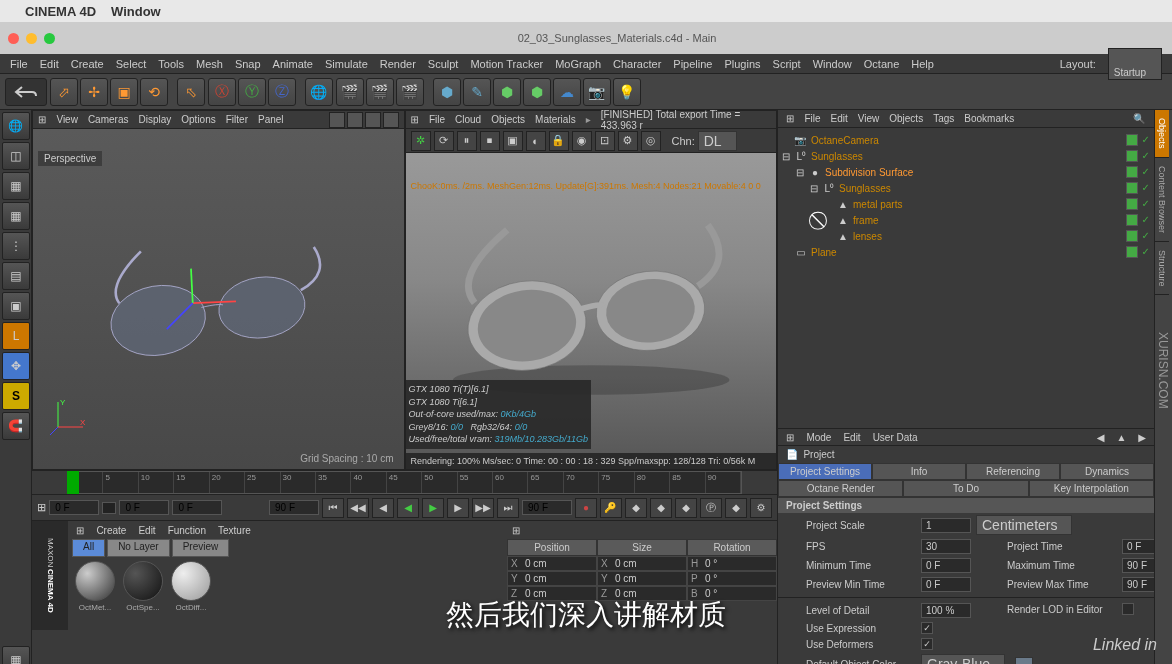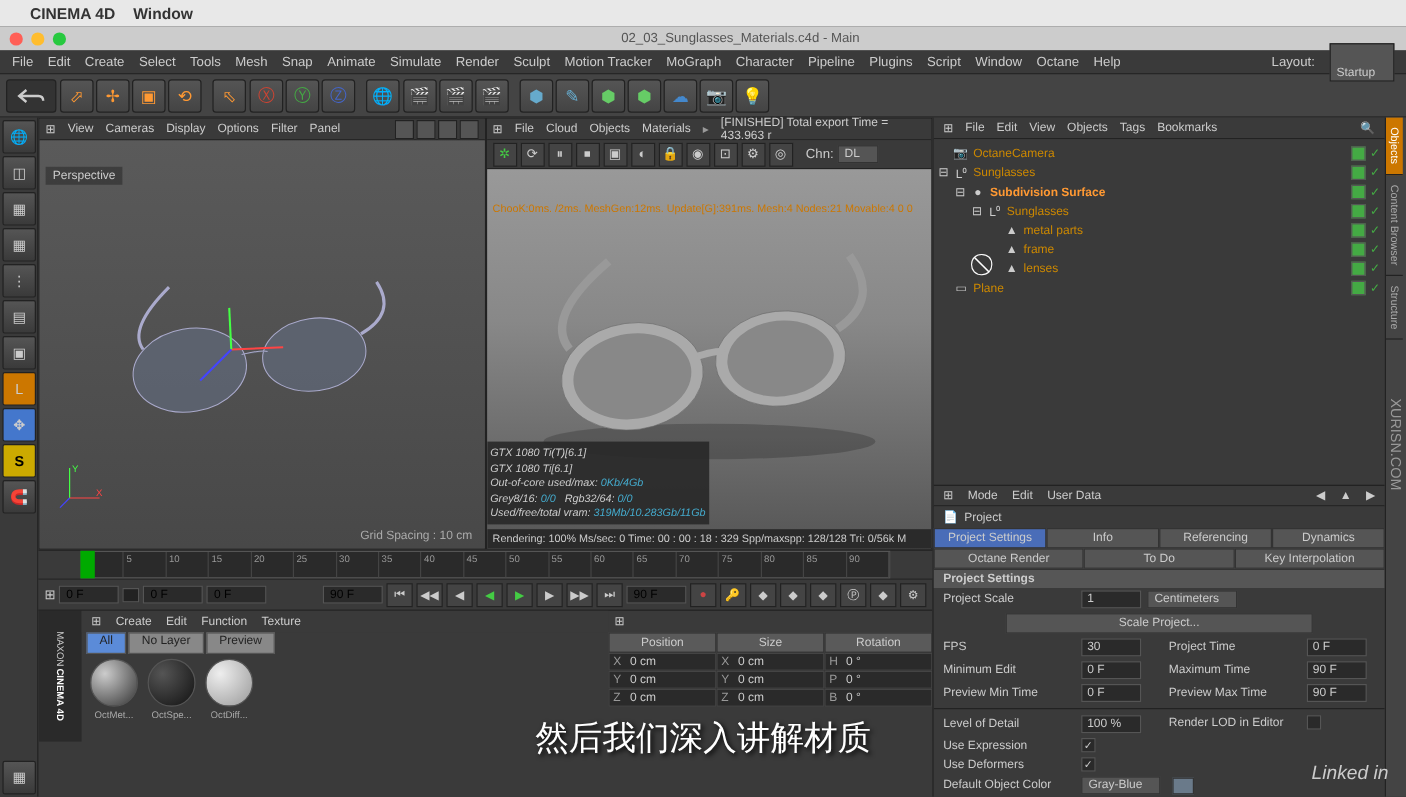--- a/index.html
+++ b/index.html
@@ -1,20 +1,20 @@
 <!DOCTYPE html>
 <html><head>
 <meta charset="utf-8">
 <style>
 * { margin: 0; padding: 0; box-sizing: border-box; font-family: Arial, sans-serif; }
 body { background: #3a3a3a; color: #ccc; font-size: 11px; overflow: hidden; width: 1172px; height: 664px; }
 .mac-titlebar { background: #e8e8e8; height: 22px; display: flex; align-items: center; padding: 0 10px; color: #333; font-size: 13px; font-weight: bold; }
 .mac-titlebar .apple { margin-right: 15px; }
 .mac-titlebar .app { margin-right: 15px; }
-.window-header { background: #ccc; height: 20px; display: flex; align-items: center; padding: 0 8px; color: #333; }
+.window-header { background: #ccc; height: 32px; display: flex; align-items: center; padding: 0 8px; color: #333; }
 .window-dots { display: flex; gap: 7px; margin-right: 15px; }
 .dot { width: 11px; height: 11px; border-radius: 50%; }
 .dot.red { background: #ff5f56; }
 .dot.yellow { background: #ffbd2e; }
 .dot.green { background: #27c93f; }
 .window-title { flex: 1; text-align: center; font-size: 11px; color: #555; }
 .main-menu { background: #3a3a3a; height: 20px; display: flex; align-items: center; padding: 0 10px; gap: 12px; border-bottom: 1px solid #222; }
 .main-menu span { color: #ccc; cursor: pointer; }
 .layout-label { margin-left: auto; }
 .layout-select { background: #555; color: #ccc; padding: 18px 15px 1px 5px; border: 1px solid #222; font-size: 10px; text-align: right; }
@@ -77,42 +77,42 @@
 .right-tabs { width: 18px; background: #444; border-left: 1px solid #222; }
 .vtab { writing-mode: vertical-rl; padding: 8px 2px; font-size: 9px; border-bottom: 1px solid #222; cursor: pointer; color: #aaa; }
 .vtab.active { background: #cc7700; color: #fff; }
 .obj-menu { height: 18px; display: flex; align-items: center; padding: 0 8px; gap: 10px; font-size: 10px; background: #3a3a3a; border-bottom: 1px solid #222; }
 .obj-tree { flex: 1; background: #3a3a3a; padding: 4px; overflow: auto; min-height: 0; }
 .tree-item { display: flex; align-items: center; padding: 1px 0; font-size: 10px; }
 .tree-indent { display: inline-block; }
 .tree-toggle { width: 12px; color: #ccc; cursor: pointer; }
 .tree-icon { width: 14px; height: 14px; margin-right: 3px; display: inline-flex; align-items: center; justify-content: center; font-size: 10px; }
 .tree-label { color: #cc8800; cursor: pointer; }
-.tree-label.sel { color: #ff9933; font-weight: bold; }
+.tree-label.sel { color: #ff9933; }
 .tree-tags { margin-left: auto; display: flex; gap: 2px; }
 .tag-box { width: 12px; height: 12px; border: 1px solid #555; }
 .attr-menu { height: 18px; display: flex; align-items: center; padding: 0 8px; gap: 12px; font-size: 10px; background: #3a3a3a; border-top: 1px solid #222; border-bottom: 1px solid #222; }
 .attr-header { background: #3a3a3a; padding: 3px 8px; display: flex; align-items: center; gap: 5px; font-size: 10px; }
 .attr-tabs { display: flex; flex-wrap: wrap; }
 .attr-tab { background: #555; padding: 2px 8px; font-size: 10px; border: 1px solid #333; cursor: pointer; flex: 1; text-align: center; white-space: nowrap; }
 .attr-tab.active { background: #4a6db8; }
 .attr-section { background: #565656; padding: 2px 8px; font-size: 10px; font-weight: bold; border-top: 1px solid #333; }
-.attr-row { display: flex; align-items: center; padding: 2px 8px; gap: 5px; font-size: 10px; }
+.attr-row { display: flex; align-items: center; padding: 2px 8px; gap: 5px; font-size: 10px; margin-left: 20px; }
 .attr-label { width: 110px; color: #ccc; white-space: nowrap; overflow: hidden; }
 .attr-field { background: #2a2a2a; border: 1px solid #555; padding: 1px 4px; font-size: 10px; width: 50px; color: #ccc; }
 .attr-btn-wide { background: #555; border: 1px solid #333; padding: 2px; text-align: center; font-size: 10px; cursor: pointer; }
 .attr-cols { display: flex; }
 .attr-col { flex: 1; }
 .checkbox { width: 12px; height: 12px; background: #2a2a2a; border: 1px solid #555; display: inline-block; }
 .checkbox.checked::after { content: "✓"; color: #ccc; font-size: 9px; display: block; line-height: 10px; text-align: center; }
 .subtitle { position: absolute; bottom: 30px; left: 50%; transform: translateX(-50%); font-size: 28px; color: #fff; font-weight: normal; text-shadow: 2px 2px 4px #000; z-index: 100; }
 .watermark { position: absolute; bottom: 10px; right: 15px; font-size: 16px; color: #ccc; font-style: italic; z-index: 100; }
 .watermark-side { position: absolute; right: 2px; top: 50%; writing-mode: vertical-rl; font-size: 12px; color: #999; z-index: 100; }
 .cursor-icon { position: absolute; top: 210px; right: 350px; font-size: 18px; color: #fff; z-index: 99; }
-.dropdown { background: #555; border: 1px solid #333; padding: 1px 14px 1px 5px; font-size: 10px; color: #ccc; position: relative; }
+.dropdown { background: #555; border: 1px solid #333; padding: 1px 14px 1px 5px; font-size: 14px; color: #ccc; position: relative; }
 </style>
 </head>
 <body>
 
 <div class="mac-titlebar">
   <span class="apple"></span>
   <span class="app">CINEMA 4D</span>
   <span>Window</span>
 </div>
 
@@ -561,31 +561,28 @@
         <div class="attr-tab">Octane Render</div>
         <div class="attr-tab">To Do</div>
         <div class="attr-tab">Key Interpolation</div>
       </div>
       <div class="attr-section">Project Settings</div>
       <div class="attr-row">
         <span class="attr-label">Project Scale</span>
         <input class="attr-field" value="1" style="">
         <span class="dropdown">Centimeters</span>
       </div>
-      <div style="padding:2px 60px">
-          <div class="attr-btn-wide">Scale Project...</div>
-        </div>
       <div class="attr-cols">
         <div class="attr-col">
           <div class="attr-row">
               <span class="attr-label">FPS</span>
               <input class="attr-field" value="30" style="">
             </div>
           <div class="attr-row">
-              <span class="attr-label">Minimum Edit</span>
+              <span class="attr-label">Minimum Time</span>
               <input class="attr-field" value="0 F" style="">
             </div>
           <div class="attr-row">
               <span class="attr-label">Preview Min Time</span>
               <input class="attr-field" value="0 F" style="">
             </div>
         </div>
         <div class="attr-col">
           <div class="attr-row">
               <span class="attr-label">Project Time</span>

